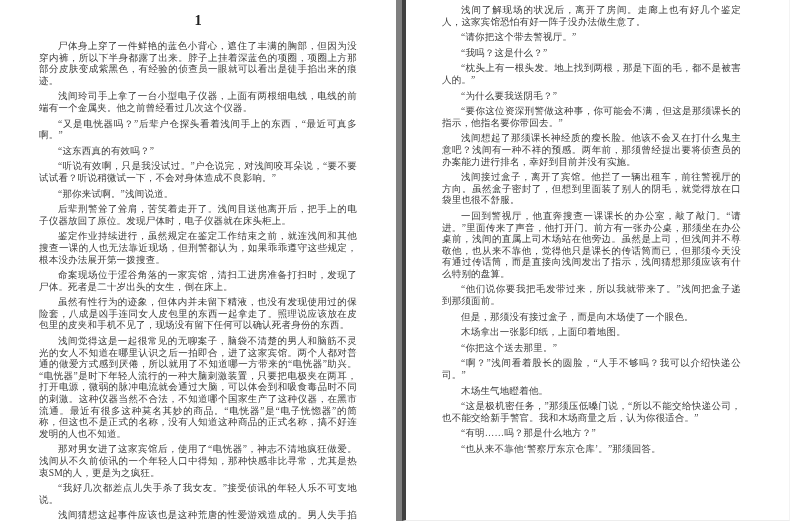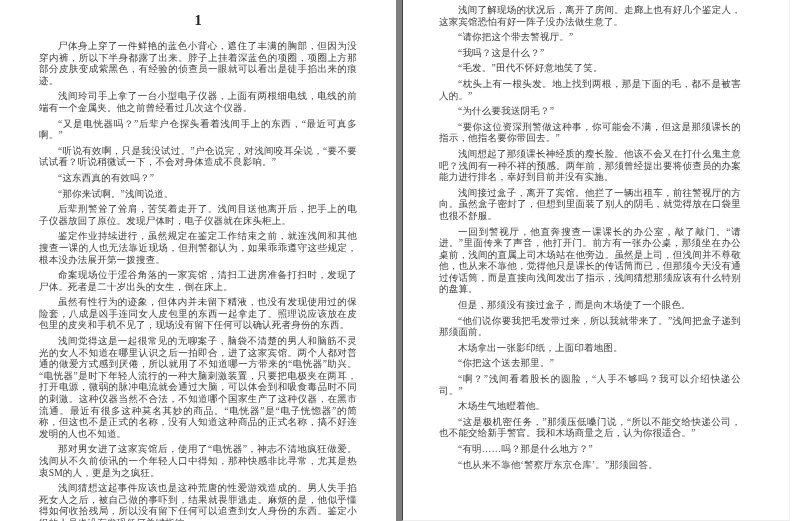--- a/index.html
+++ b/index.html
@@ -27,21 +27,21 @@
   }
   .page-left {
     left: 0;
     width: 396px;
     padding: 12px 39px 0 39px;
   }
   .page-right {
     left: 402px;
     width: 388px;
     padding: 5px 48px 0 36px;
-    border-left: 1px solid #404040;
+    border-left: 4px solid #404040;
     border-right: 1px solid #f3f3f3;
     border-bottom: 1px solid #ededed;
   }
   .page-divider {
     position: absolute;
     left: 396px;
     top: 0;
     width: 6px;
     height: 521px;
     background: #7f7f7f;
@@ -67,50 +67,50 @@
 
 <div class="spread">
 
   <div class="page page-left">
     <div class="chapter-number">1</div>
     <div class="body-text">
 
     <p>尸体身上穿了一件鲜艳的蓝色小背心，遮住了丰满的胸部，但因为没穿内裤，所以下半身都露了出来。脖子上挂着深蓝色的项圈，项圈上方那部分皮肤变成紫黑色，有经验的侦查员一眼就可以看出是徒手掐出来的痕迹。</p>
         <p>浅间玲司手上拿了一台小型电子仪器，上面有两根细电线，电线的前端有一个金属夹。他之前曾经看过几次这个仪器。</p>
         <p>“又是电恍器吗？”后辈户仓探头看着浅间手上的东西，“最近可真多啊。”</p>
+        <p>“这东西真的有效吗？”</p>
         <p>“听说有效啊，只是我没试过。”户仓说完，对浅间咬耳朵说，“要不要试试看？听说稍微试一下，不会对身体造成不良影响。”</p>
-        <p>“这东西真的有效吗？”</p>
         <p>“那你来试啊。”浅间说道。</p>
         <p>后辈刑警耸了耸肩，苦笑着走开了。浅间目送他离开后，把手上的电子仪器放回了原位。发现尸体时，电子仪器就在床头柜上。</p>
         <p>鉴定作业持续进行，虽然规定在鉴定工作结束之前，就连浅间和其他搜查一课的人也无法靠近现场，但刑警都认为，如果乖乖遵守这些规定，根本没办法展开第一拨搜查。</p>
         <p>命案现场位于涩谷角落的一家宾馆，清扫工进房准备打扫时，发现了尸体。死者是二十岁出头的女生，倒在床上。</p>
         <p>虽然有性行为的迹象，但体内并未留下精液，也没有发现使用过的保险套，八成是凶手连同女人皮包里的东西一起拿走了。照理说应该放在皮包里的皮夹和手机不见了，现场没有留下任何可以确认死者身份的东西。</p>
         <p>浅间觉得这是一起很常见的无聊案子，脑袋不清楚的男人和脑筋不灵光的女人不知道在哪里认识之后一拍即合，进了这家宾馆。两个人都对普通的做爱方式感到厌倦，所以就用了不知道哪一方带来的“电恍器”助兴。“电恍器”是时下年轻人流行的一种大脑刺激装置，只要把电极夹在两耳，打开电源，微弱的脉冲电流就会通过大脑，可以体会到和吸食毒品时不同的刺激。这种仪器当然不合法，不知道哪个国家生产了这种仪器，在黑市流通。最近有很多这种莫名其妙的商品。“电恍器”是“电子恍惚器”的简称，但这也不是正式的名称，没有人知道这种商品的正式名称，搞不好连发明的人也不知道。</p>
         <p>那对男女进了这家宾馆后，使用了“电恍器”，神志不清地疯狂做爱。浅间从不久前侦讯的一个年轻人口中得知，那种快感非比寻常，尤其是热衷SM的人，更是为之疯狂。</p>
+        <p>“我好几次都差点儿失手杀了我女友。”接受侦讯的年轻人乐不可支地说。</p>
         <p>浅间猜想这起事件应该也是这种荒唐的性爱游戏造成的。男人失手掐死女人之后，被自己做的事吓到，结果就畏罪逃走。麻烦的是，他似乎懂得如何收拾残局，所以没有留下任何可以追查到女人身份的东西。鉴定小组的人员也没有发现任何关键指纹。</p>
       </div>
   </div>
 
   <div class="page-divider"></div>
 
   <div class="page page-right">
     <div class="body-text">
 
     <p>浅间了解现场的状况后，离开了房间。走廊上也有好几个鉴定人，这家宾馆恐怕有好一阵子没办法做生意了。</p>
         <p>“请你把这个带去警视厅。”</p>
         <p>“我吗？这是什么？”</p>
-        <p>“毛发。”田代不怀好意地笑了笑。</p>
         <p>“枕头上有一根头发。地上找到两根，那是下面的毛，都不是被害人的。”</p>
         <p>“为什么要我送阴毛？”</p>
         <p>“要你这位资深刑警做这种事，你可能会不满，但这是那须课长的指示，他指名要你带回去。”</p>
         <p>浅间想起了那须课长神经质的瘦长脸。他该不会又在打什么鬼主意吧？浅间有一种不祥的预感。两年前，那须曾经提出要将侦查员的办案能力进行排名，幸好到目前并没有实施。</p>
         <p>浅间接过盒子，离开了宾馆。他拦了一辆出租车，前往警视厅的方向。虽然盒子密封了，但想到里面装了别人的阴毛，就觉得放在口袋里也很不舒服。</p>
         <p>一回到警视厅，他直奔搜查一课课长的办公室，敲了敲门。“请进。”里面传来了声音，他打开门。前方有一张办公桌，那须坐在办公桌前，浅间的直属上司木场站在他旁边。虽然是上司，但浅间并不尊敬他，也从来不靠他，觉得他只是课长的传话筒而已，但那须今天没有通过传话筒，而是直接向浅间发出了指示，浅间猜想那须应该有什么特别的盘算。</p>
+        <p>“他们说你要我把毛发带过来，所以我就带来了。”浅间把盒子递到那须面前。</p>
         <p>但是，那须没有接过盒子，而是向木场使了一个眼色。</p>
-        <p>“他们说你要我把毛发带过来，所以我就带来了。”浅间把盒子递到那须面前。</p>
         <p>木场拿出一张影印纸，上面印着地图。</p>
         <p>“你把这个送去那里。”</p>
         <p>“啊？”浅间看着股长的圆脸，“人手不够吗？我可以介绍快递公司。”</p>
         <p>木场生气地瞪着他。</p>
         <p>“这是极机密任务，”那须压低嗓门说，“所以不能交给快递公司，也不能交给新手警官。我和木场商量之后，认为你很适合。”</p>
         <p>“有明……吗？那是什么地方？”</p>
         <p>“也从来不靠他‘警察厅东京仓库’。”那须回答。</p>
       </div>
   </div>
 

